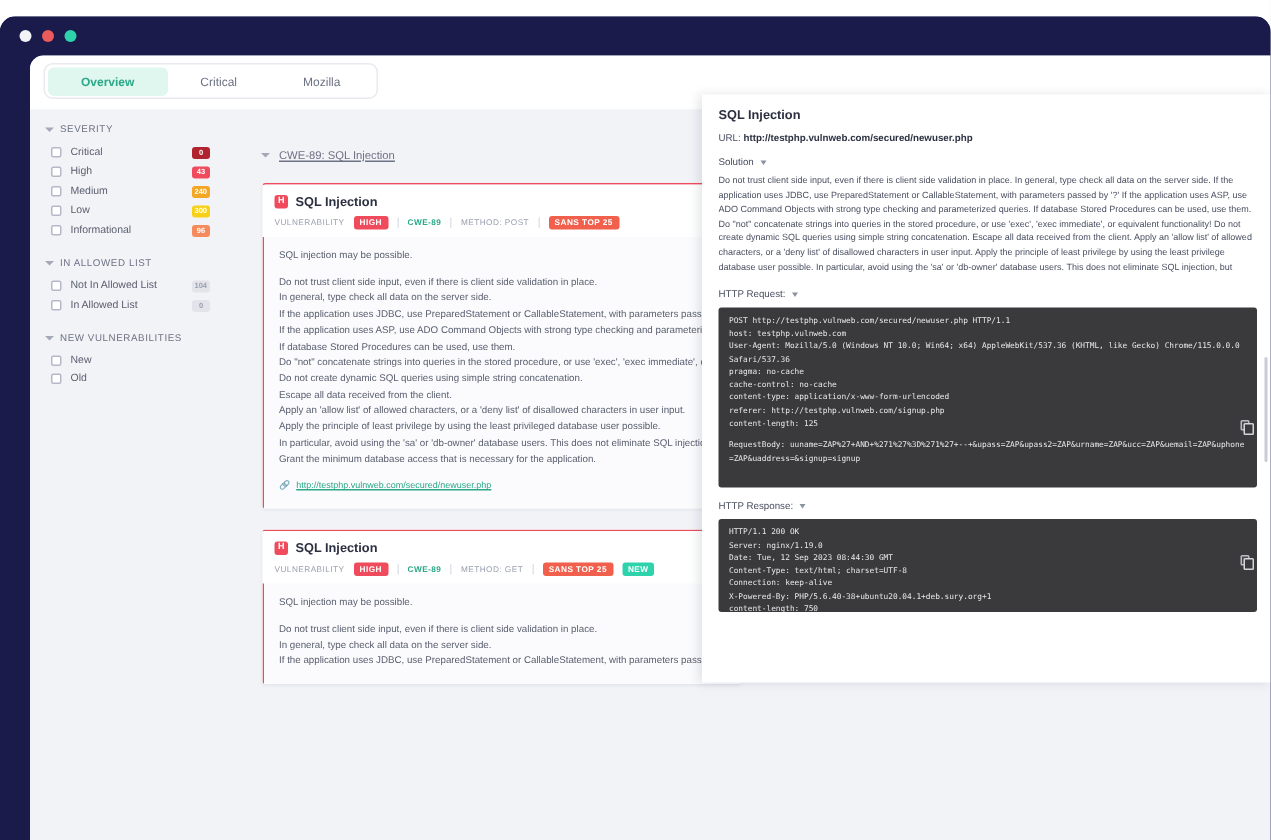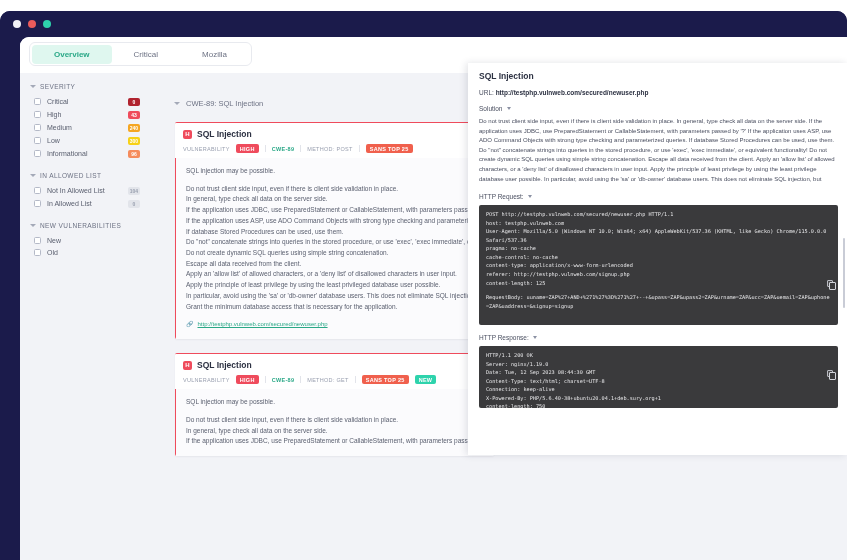--- a/index.html
+++ b/index.html
@@ -154,20 +154,21 @@
     overflow: hidden;
   }
   #tree-header {
     display: flex;
     align-items: center;
     gap: 6px;
     padding: 26px 0 0 26px;
     font-size: 7.5px;
     color: #6d7284;
     cursor: pointer;
+    text-decoration: underline;
   }
   .vuln-card {
     margin: 14px 6px 0 27px;
     background: #ffffff;
     border-top: 1.5px solid #ef4b5c;
     border-radius: 2px;
     overflow: hidden;
     box-shadow: 0 1px 2px rgba(30,35,60,.06);
   }
   .card-head {

